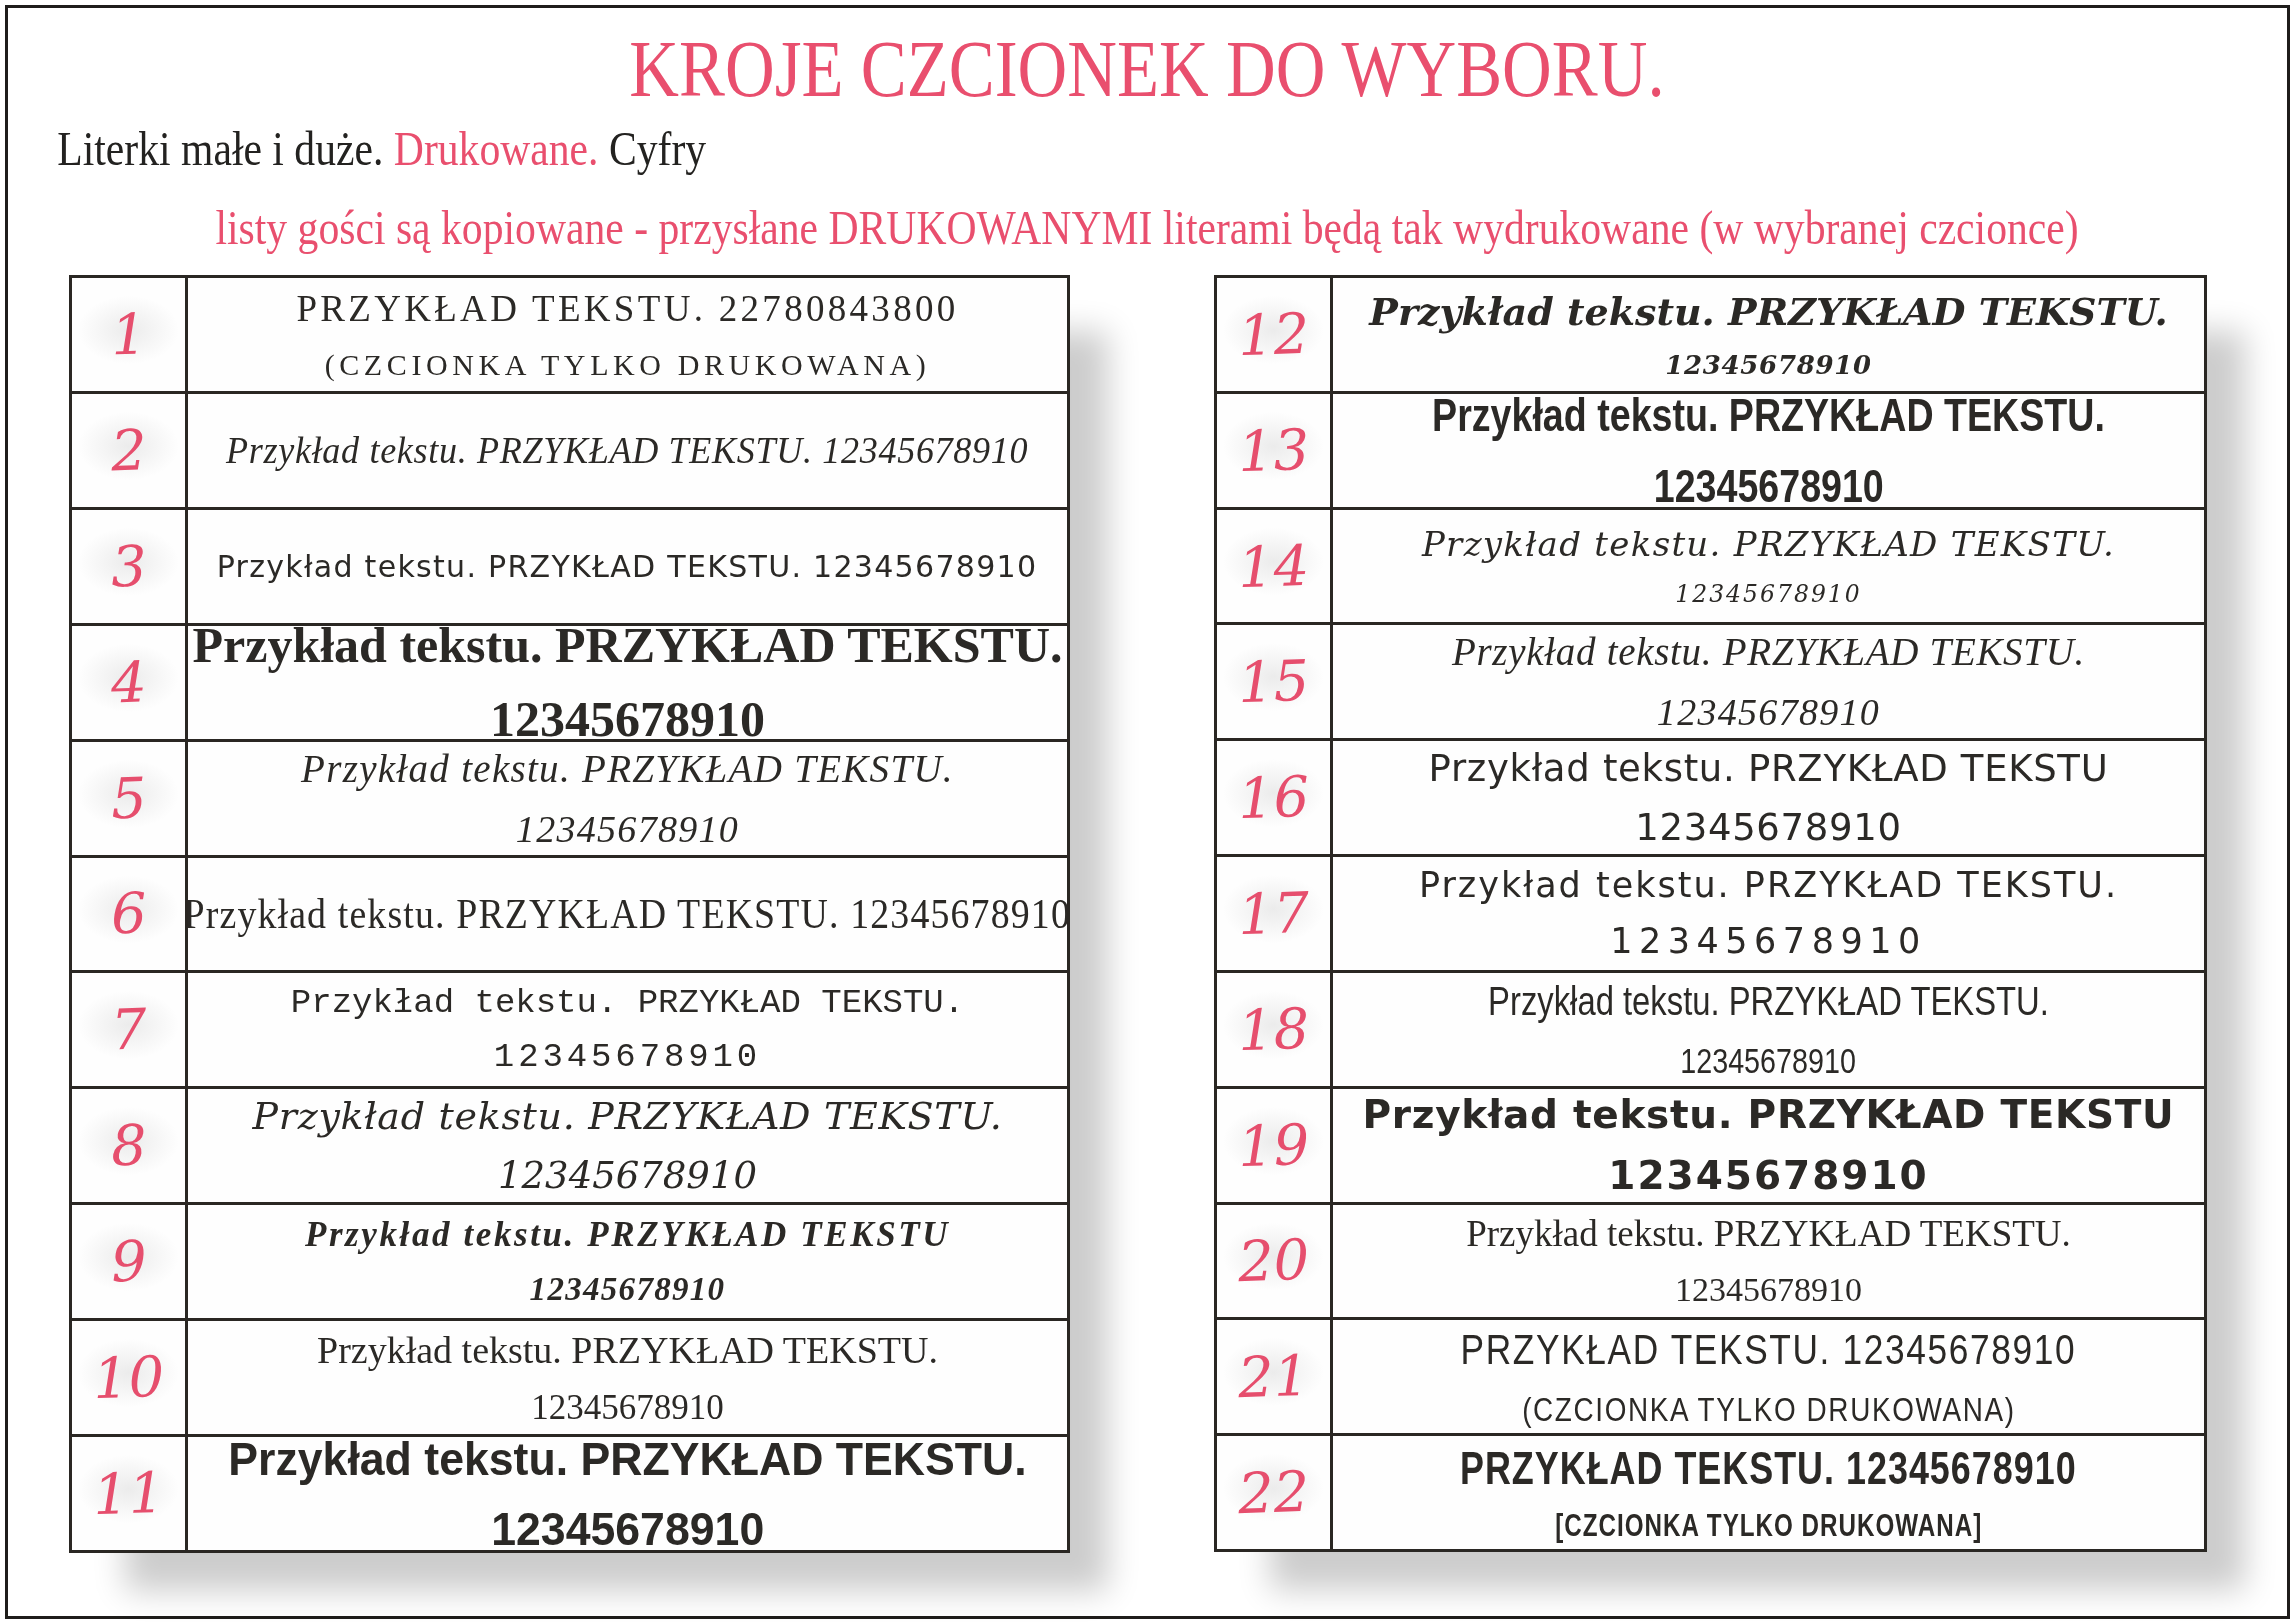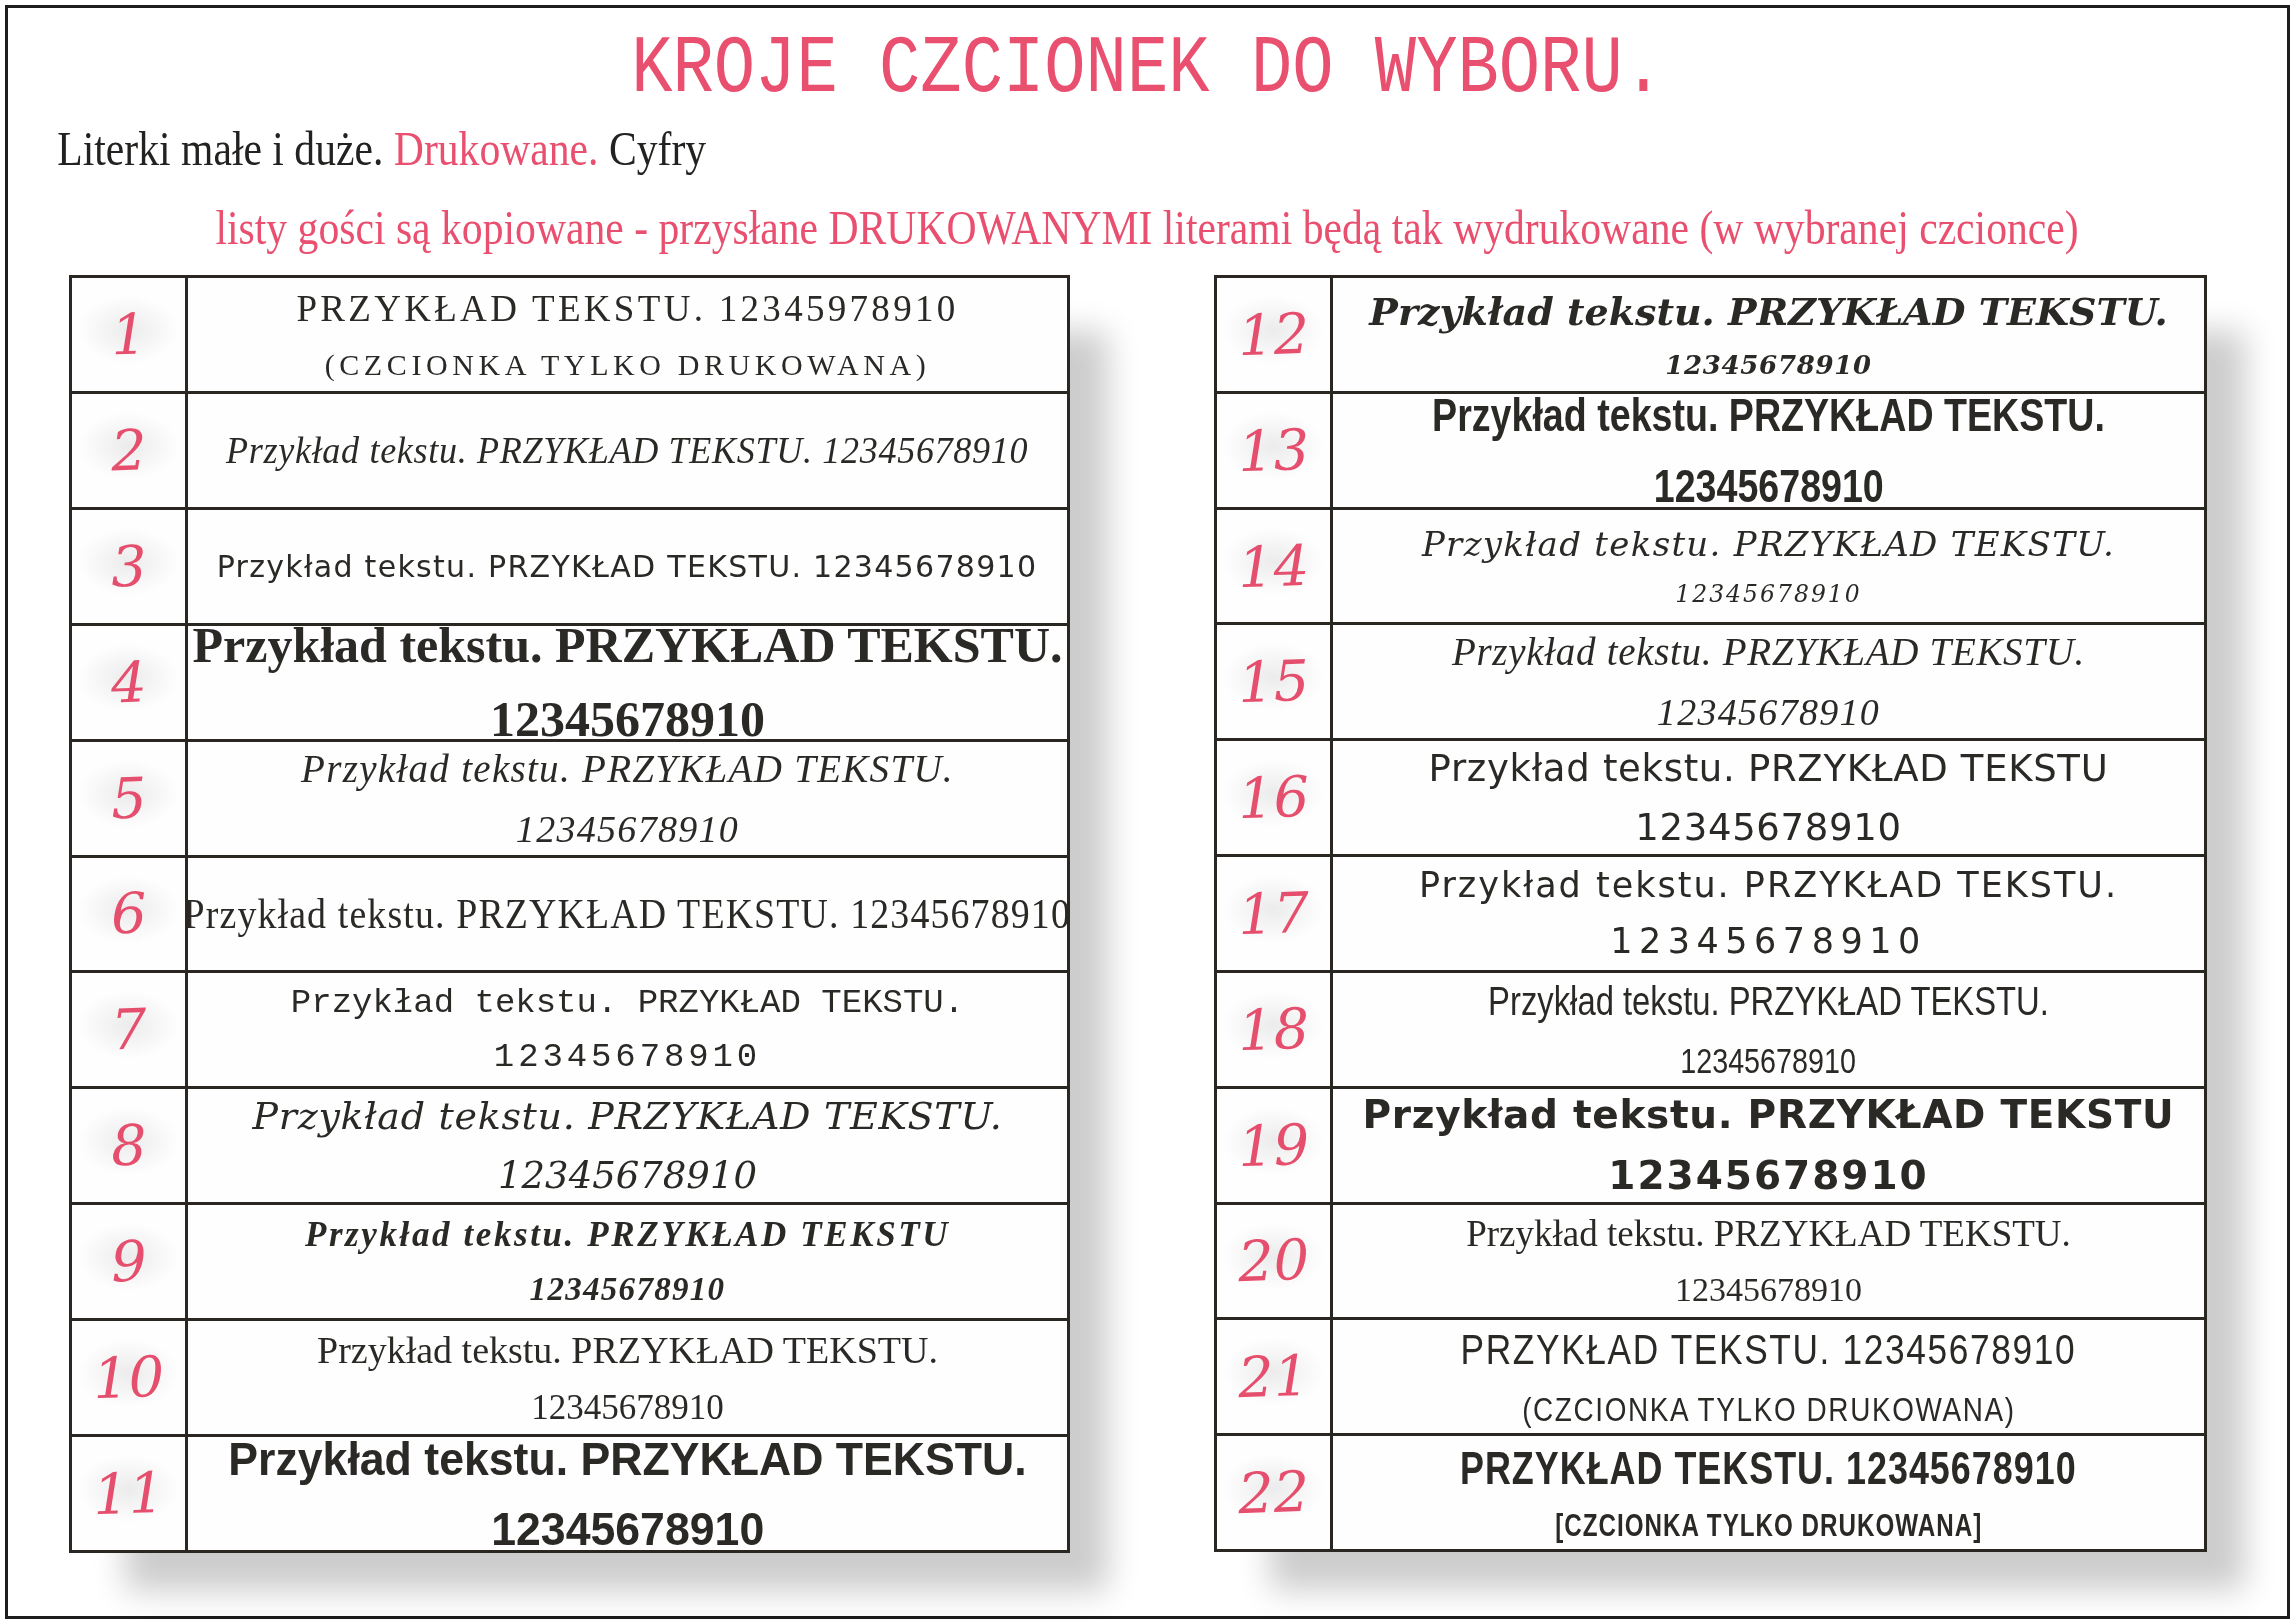--- a/index.html
+++ b/index.html
@@ -3,21 +3,21 @@
 <meta charset="utf-8">
 <style>
   html,body{margin:0;padding:0;background:#fff;}
   .page{position:relative;width:2295px;height:1624px;background:#ffffff;overflow:hidden;
         font-family:"Liberation Serif", serif;color:#2b2926;}
   .frame{position:absolute;inset:4.6px;border:3.3px solid #1f1d1b;pointer-events:none;}
   .accent{color:#e94f6e;}
   .condensed{display:inline-block;transform:scaleX(.85);transform-origin:50% 50%;white-space:nowrap;}
 
   .title{position:absolute;top:25px;left:0;width:100%;text-align:center;
-         font-size:81px;line-height:1.1;font-family:Liberation Mono, monospace;}
+         font-size:81px;line-height:1.1;font-family:Liberation Serif, serif;}
   .subtitle{position:absolute;top:122px;left:0;width:100%;text-align:left;
             font-size:49px;line-height:1.1;color:#232220;}
   .note{position:absolute;top:201px;left:0;width:100%;text-align:center;font-size:49px;line-height:1.1;}
 
   .card{position:absolute;background:#fefefe;border:3.9px solid #2a2723;box-sizing:border-box;
         display:flex;flex-direction:column;
         box-shadow:47px 47px 30px -9.2px rgba(0,0,0,.20);}
   .card.left{left:69px;top:275px;width:1001px;height:1278px;}
   .card.right{left:1214px;top:275px;width:993px;height:1277px;}
 
@@ -87,21 +87,21 @@
   <div class="note accent">
     <span class="condensed">listy gości są kopiowane - przysłane DRUKOWANYMI literami będą tak wydrukowane (w wybranej czcionce)</span>
   </div>
 
   <div class="card left">
     <div class="row">
       <div class="num">
           <span>1</span>
         </div>
       <div class="sample f1">
-        <div class="l1">PRZYKŁAD TEKSTU. 12345978910</div>
+        <div class="l1">PRZYKŁAD TEKSTU. 22780843800</div>
         <div class="l2">(CZCIONKA TYLKO DRUKOWANA)</div>
       </div>
     </div>
     <div class="row">
       <div class="num">
           <span>2</span>
         </div>
       <div class="sample f2">
         <div class="l1">Przykład tekstu. PRZYKŁAD TEKSTU. 12345678910</div>
       </div>

